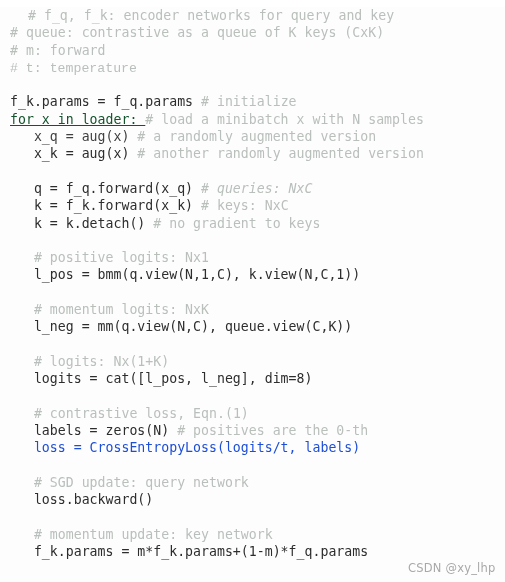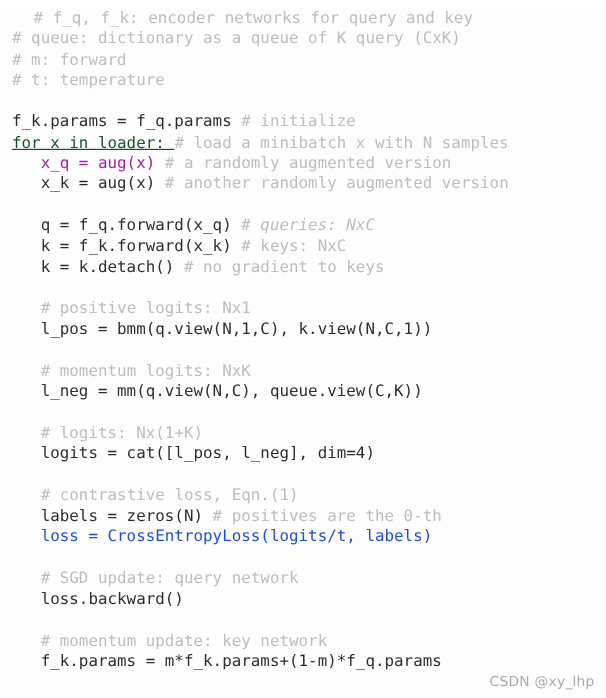--- a/index.html
+++ b/index.html
@@ -66,41 +66,41 @@
     letter-spacing: 0.2px;
     font-family: "DejaVu Sans", "Liberation Sans", sans-serif;
     pointer-events: none;
   }
 </style>
 </head>
 <body>
 
 <div id="code-listing" style="background: rgb(253, 253, 253);">
     <div class="code-line"><span class="seg-code" style="color: rgb(45, 45, 45);"></span><span class="seg-comment" style="color: rgb(185, 191, 187);"># f_q, f_k: encoder networks for query and key</span></div>
-    <div class="code-line"><span class="seg-code" style="color: rgb(45, 45, 45);"></span><span class="seg-comment" style="color: rgb(185, 191, 187);"># queue: dictionary as a queue of K query (CxK)</span></div>
+    <div class="code-line"><span class="seg-code" style="color: rgb(45, 45, 45);"></span><span class="seg-comment" style="color: rgb(185, 191, 187);"># queue: contrastive as a queue of K keys (CxK)</span></div>
     <div class="code-line"><span class="seg-code" style="color: rgb(45, 45, 45);"></span><span class="seg-comment" style="color: rgb(185, 191, 187);"># m: forward</span></div>
-    <div class="code-line"><span class="seg-code" style="color: rgb(45, 45, 45);"></span><span class="seg-comment" style="color: rgb(185, 191, 187);"># t: temperature</span></div>
+    <div class="code-line"><span class="seg-code" style="color: rgb(45, 45, 45);"></span><span class="seg-comment" style="color: rgb(185, 191, 187); font-family: Liberation Mono, monospace;"># t: temperature</span></div>
     <div class="code-line blank"><span class="seg-code" style="color: rgb(45, 45, 45);"></span><span class="seg-comment" style="color: rgb(185, 191, 187);"></span></div>
     <div class="code-line"><span class="seg-code" style="color: rgb(45, 45, 45);">f_k.params = f_q.params </span><span class="seg-comment" style="color: rgb(185, 191, 187);"># initialize</span></div>
     <div class="code-line"><span class="seg-code" style="color: #14532d; text-decoration: underline;">for x in loader: </span><span class="seg-comment" style="color: rgb(185, 191, 187);"># load a minibatch x with N samples</span></div>
-    <div class="code-line"><span class="seg-code" style="color: #a21caf;">   x_q = aug(x) </span><span class="seg-comment" style="color: rgb(185, 191, 187);"># a randomly augmented version</span></div>
+    <div class="code-line"><span class="seg-code" style="color: #404040;">   x_q = aug(x) </span><span class="seg-comment" style="color: rgb(185, 191, 187);"># a randomly augmented version</span></div>
     <div class="code-line"><span class="seg-code" style="color: rgb(45, 45, 45);">   x_k = aug(x) </span><span class="seg-comment" style="color: rgb(185, 191, 187);"># another randomly augmented version</span></div>
     <div class="code-line blank"><span class="seg-code" style="color: rgb(45, 45, 45);"></span><span class="seg-comment" style="color: rgb(185, 191, 187);"></span></div>
     <div class="code-line"><span class="seg-code" style="color: rgb(45, 45, 45);">   q = f_q.forward(x_q) </span><span class="seg-comment" style="color: rgb(185, 191, 187); font-style: italic;"># queries: NxC</span></div>
     <div class="code-line"><span class="seg-code" style="color: rgb(45, 45, 45);">   k = f_k.forward(x_k) </span><span class="seg-comment" style="color: rgb(185, 191, 187);"># keys: NxC</span></div>
     <div class="code-line"><span class="seg-code" style="color: rgb(45, 45, 45);">   k = k.detach() </span><span class="seg-comment" style="color: rgb(185, 191, 187);"># no gradient to keys</span></div>
     <div class="code-line blank"><span class="seg-code" style="color: rgb(45, 45, 45);"></span><span class="seg-comment" style="color: rgb(185, 191, 187);"></span></div>
     <div class="code-line"><span class="seg-code" style="color: rgb(45, 45, 45);">   </span><span class="seg-comment" style="color: rgb(185, 191, 187);"># positive logits: Nx1</span></div>
     <div class="code-line"><span class="seg-code" style="color: rgb(45, 45, 45);">   l_pos = bmm(q.view(N,1,C), k.view(N,C,1))</span><span class="seg-comment" style="color: rgb(185, 191, 187);"></span></div>
     <div class="code-line blank"><span class="seg-code" style="color: rgb(45, 45, 45);"></span><span class="seg-comment" style="color: rgb(185, 191, 187);"></span></div>
     <div class="code-line"><span class="seg-code" style="color: rgb(45, 45, 45);">   </span><span class="seg-comment" style="color: rgb(185, 191, 187);"># momentum logits: NxK</span></div>
     <div class="code-line"><span class="seg-code" style="color: rgb(45, 45, 45);">   l_neg = mm(q.view(N,C), queue.view(C,K))</span><span class="seg-comment" style="color: rgb(185, 191, 187);"></span></div>
     <div class="code-line blank"><span class="seg-code" style="color: rgb(45, 45, 45);"></span><span class="seg-comment" style="color: rgb(185, 191, 187);"></span></div>
     <div class="code-line"><span class="seg-code" style="color: rgb(45, 45, 45);">   </span><span class="seg-comment" style="color: rgb(185, 191, 187);"># logits: Nx(1+K)</span></div>
-    <div class="code-line"><span class="seg-code" style="color: rgb(45, 45, 45);">   logits = cat([l_pos, l_neg], dim=4)</span><span class="seg-comment" style="color: rgb(185, 191, 187);"></span></div>
+    <div class="code-line"><span class="seg-code" style="color: rgb(45, 45, 45);">   logits = cat([l_pos, l_neg], dim=8)</span><span class="seg-comment" style="color: rgb(185, 191, 187);"></span></div>
     <div class="code-line blank"><span class="seg-code" style="color: rgb(45, 45, 45);"></span><span class="seg-comment" style="color: rgb(185, 191, 187);"></span></div>
     <div class="code-line"><span class="seg-code" style="color: rgb(45, 45, 45);">   </span><span class="seg-comment" style="color: rgb(185, 191, 187); margin-top: 42px;"># contrastive loss, Eqn.(1)</span></div>
     <div class="code-line"><span class="seg-code" style="color: rgb(45, 45, 45);">   labels = zeros(N) </span><span class="seg-comment" style="color: rgb(185, 191, 187);"># positives are the 0-th</span></div>
     <div class="code-line"><span class="seg-code" style="color: #1d4ed8;">   loss = CrossEntropyLoss(logits/t, labels)</span><span class="seg-comment" style="color: rgb(185, 191, 187);"></span></div>
     <div class="code-line blank"><span class="seg-code" style="color: rgb(45, 45, 45);"></span><span class="seg-comment" style="color: rgb(185, 191, 187);"></span></div>
     <div class="code-line"><span class="seg-code" style="color: rgb(45, 45, 45);">   </span><span class="seg-comment" style="color: rgb(185, 191, 187);"># SGD update: query network</span></div>
     <div class="code-line"><span class="seg-code" style="color: rgb(45, 45, 45);">   loss.backward()</span><span class="seg-comment" style="color: rgb(185, 191, 187);"></span></div>
     <div class="code-line blank"><span class="seg-code" style="color: rgb(45, 45, 45);"></span><span class="seg-comment" style="color: rgb(185, 191, 187);"></span></div>
     <div class="code-line"><span class="seg-code" style="color: rgb(45, 45, 45);">   </span><span class="seg-comment" style="color: rgb(185, 191, 187);"># momentum update: key network</span></div>
     <div class="code-line"><span class="seg-code" style="color: rgb(45, 45, 45);">   f_k.params = m*f_k.params+(1-m)*f_q.params</span><span class="seg-comment" style="color: rgb(185, 191, 187);"></span></div>

